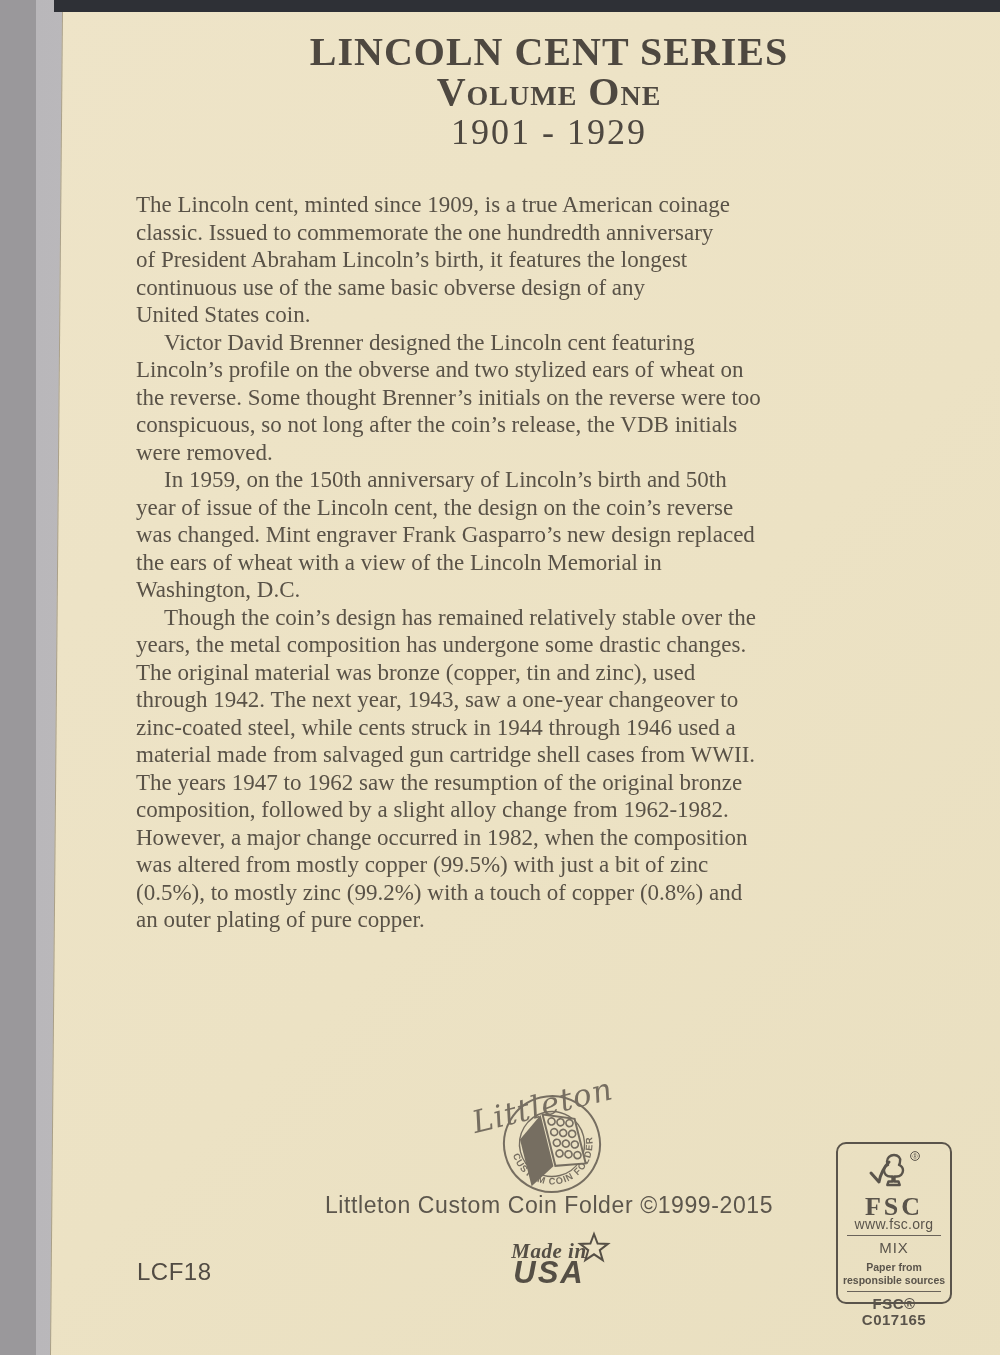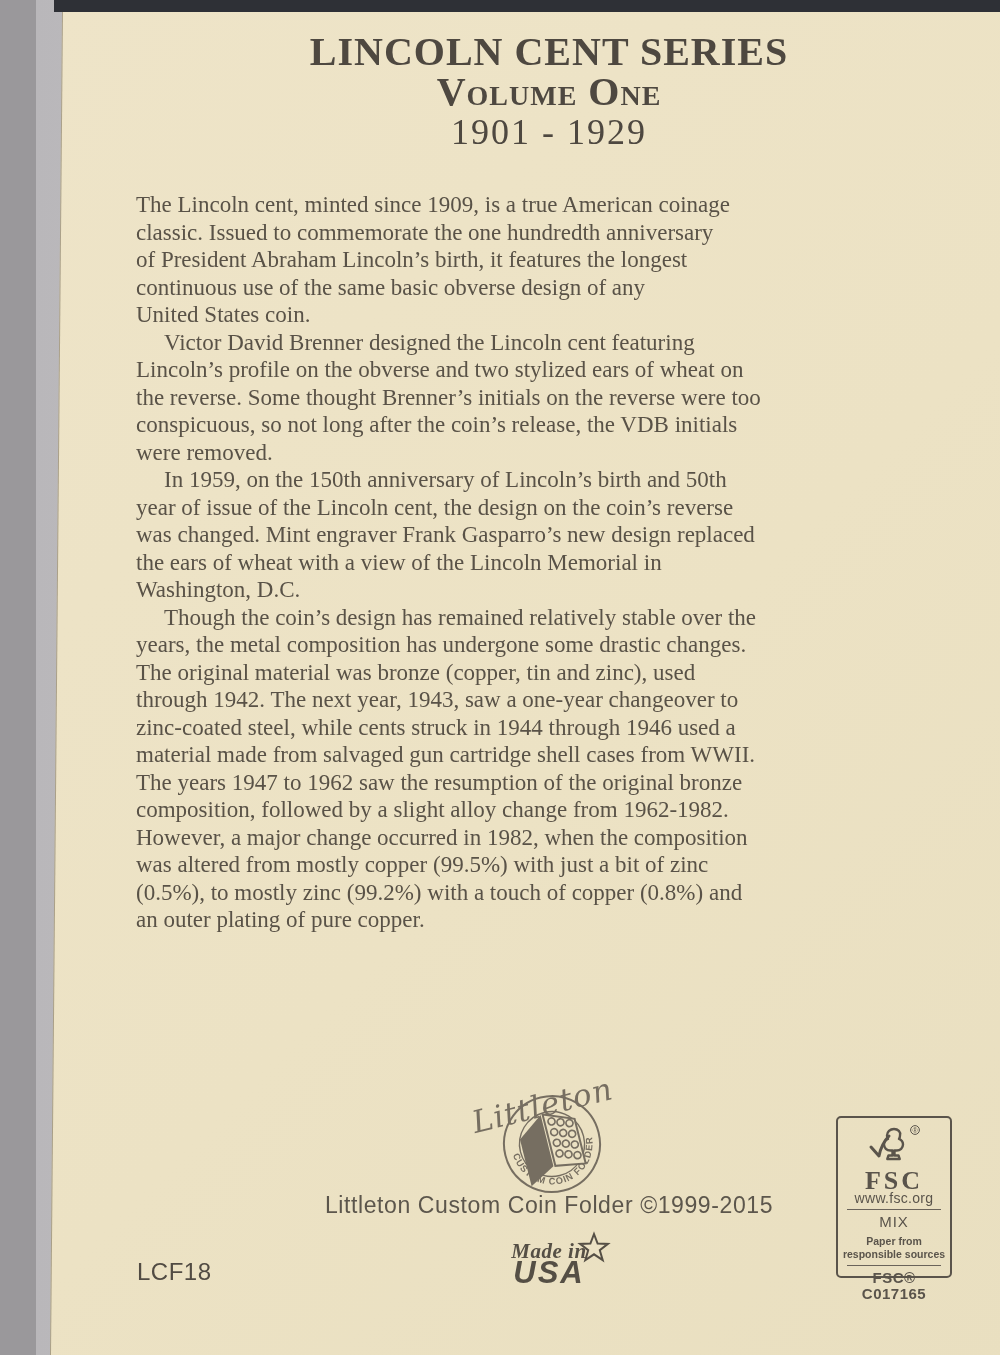--- a/index.html
+++ b/index.html
@@ -55,22 +55,22 @@
                     font-size:31px; line-height:28px; letter-spacing:2px; margin-top:-2px; }
   .made-in .star { position:absolute; right:-24px; top:-10px; }
 
   .product-code {
     position:absolute; left:101px; top:1258px;
     font-family:"Liberation Sans", sans-serif; font-size:24px; color:#514b43; letter-spacing:.5px;
   }
 
   
   .fsc-box {
-    position:absolute; left:800px; top:1116px; width:112px; height:158px;
-    border:2px solid #5a544b; border-radius:5px; text-align:center;
+    position:absolute; left:800px; top:1142px; width:112px; height:158px;
+    border:2px solid #5a544b; border-radius:10px; text-align:center;
     font-family:"Liberation Sans", sans-serif; color:#5a544b;
   }
   .fsc-tree { display:block; margin:5px auto 0; }
   .fsc-word { font-family:"Liberation Serif", serif; font-weight:bold; font-size:26px; line-height:24px; letter-spacing:3px; }
   .fsc-url  { font-size:14px; line-height:11px; letter-spacing:.3px; }
   .fsc-div  { border:none; border-top:1px solid #6a635a; margin:5px 9px 4px; }
   .fsc-mix  { font-size:15px; font-weight:normal; letter-spacing:1px; line-height:16px; }
   .fsc-tag  { font-size:10.5px; font-weight:bold; line-height:12.5px; margin-top:5px; white-space:pre-line; }
   .fsc-lic  { font-size:15px; font-weight:bold; letter-spacing:.5px; line-height:16px; }
 </style>

